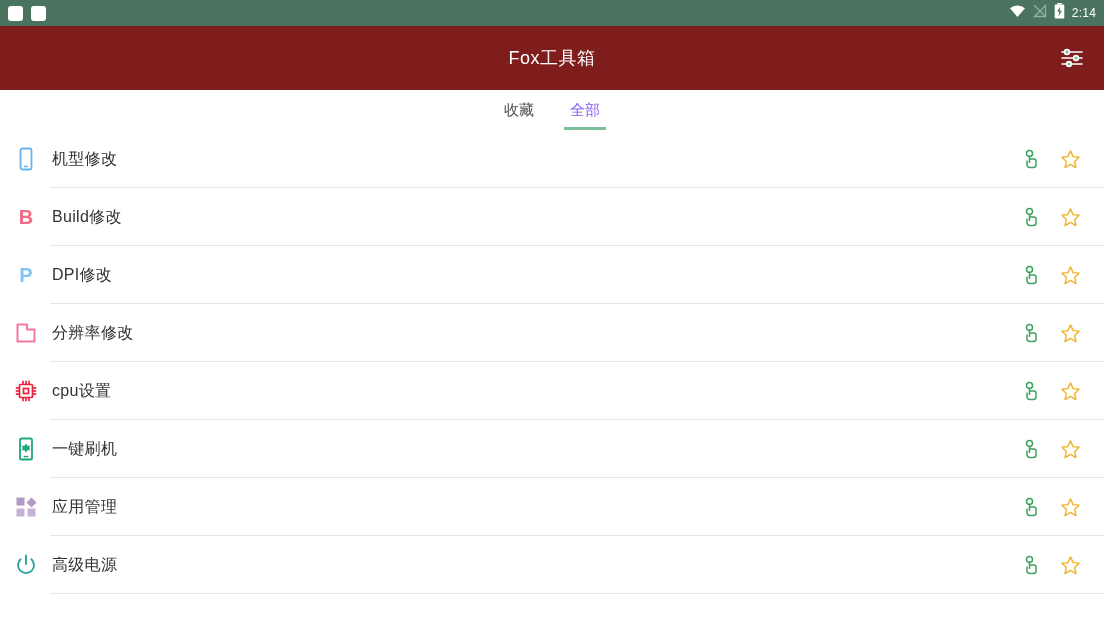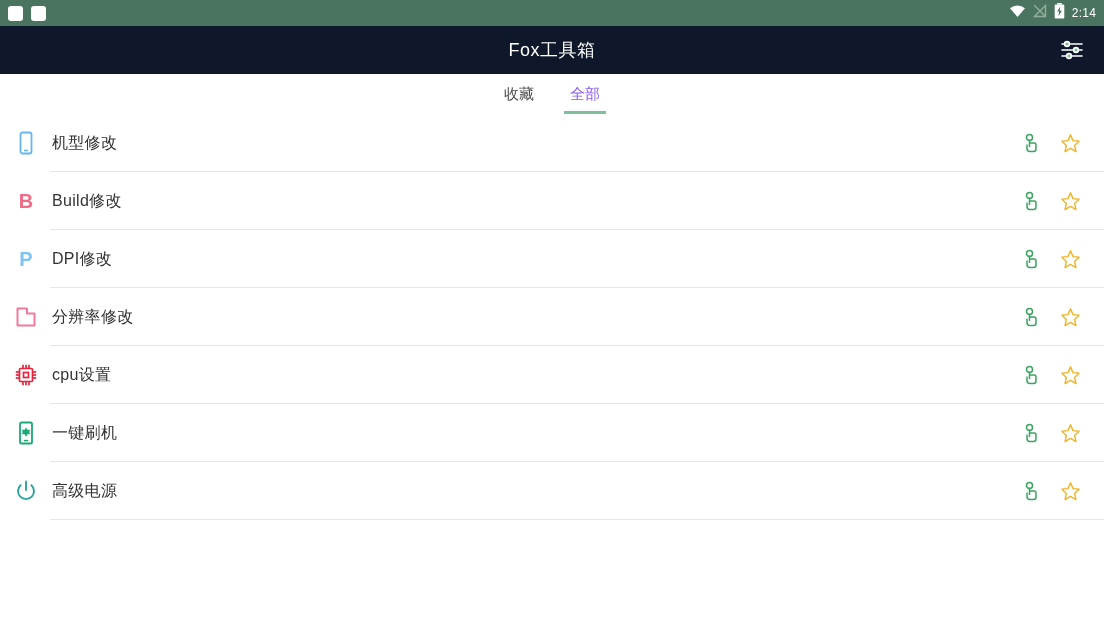--- a/index.html
+++ b/index.html
@@ -18,22 +18,22 @@
     padding:0 8px;
     position:relative;
   }
   .sb-left{ display:flex; align-items:center; gap:8px; }
   .sb-sq{ width:15px; height:15px; background:#ffffff; border-radius:3px; }
   .sb-right{ margin-left:auto; display:flex; align-items:center; gap:7px; }
   .sb-time{ color:#ffffff; font-size:12px; letter-spacing:.2px; }
 
   
   .appbar{
-    height:48px; width:100%;
-    background:#0f172a;
+    height:64px; width:100%;
+    background:#7f1d1d;
     display:flex; align-items:center;
     position:relative;
   }
   .appbar-title{
     position:absolute; left:0; right:0; text-align:center;
     color:#ffffff; font-size:18px; letter-spacing:.5px;
   }
   .appbar-action{
     margin-left:auto; margin-right:12px;
     width:40px; height:40px;
@@ -303,20 +303,46 @@
       </div>
       <div class="act">
         <svg width="21" height="21" viewBox="0 0 22 22">
             <path d="M11 2 L13.7 8 L20 8.7 L15.3 13 L16.7 19.4 L11 16.1 L5.3 19.4 L6.7 13 L2 8.7 L8.3 8 Z" fill="none" stroke="#f0b429" stroke-width="1.5" stroke-linejoin="round"></path>
           </svg>
       </div>
     </div>
   </div>
 
 
+  <div class="row">
+    <div class="row-icon">
+      <svg width="22" height="22" viewBox="0 0 22 22">
+        <rect x="1.5" y="1.5" width="8" height="8" fill="#b29ac4"></rect>
+        <rect x="1.5" y="12.5" width="8" height="8" fill="#c6b2d6"></rect>
+        <rect x="12.5" y="12.5" width="8" height="8" fill="#c6b2d6"></rect>
+        <rect x="16.5" y="1.5" width="7.1" height="7.1" fill="#b29ac4" transform="rotate(45 16.5 1.5)"></rect>
+      </svg>
+    </div>
+    <div class="row-label">应用管理</div>
+    <div class="row-actions">
+      <div class="act">
+        <svg width="20" height="20" viewBox="0 0 20 20">
+            <g fill="none" stroke="#3aa35f" stroke-width="1.5">
+              <circle cx="7.5" cy="4.5" r="3"></circle>
+              <path d="M7.5 6.5 v7.5 M7.5 10 h4.5 a2 2 0 0 1 2 2 v4 a2.5 2.5 0 0 1 -2.5 2.5 h-3.5 a3 3 0 0 1 -3 -3 v-4"></path>
+            </g>
+          </svg>
+      </div>
+      <div class="act">
+        <svg width="21" height="21" viewBox="0 0 22 22">
+            <path d="M11 2 L13.7 8 L20 8.7 L15.3 13 L16.7 19.4 L11 16.1 L5.3 19.4 L6.7 13 L2 8.7 L8.3 8 Z" fill="none" stroke="#f0b429" stroke-width="1.5" stroke-linejoin="round"></path>
+          </svg>
+      </div>
+    </div>
+  </div>
 
   <div class="row">
     <div class="row-icon">
       <svg width="22" height="22" viewBox="0 0 22 22">
         <path d="M5.6 5.2 A8 8 0 1 0 16.4 5.2" fill="none" stroke="#2aa39a" stroke-width="1.9" stroke-linecap="round"></path>
         <line x1="11" y1="1.5" x2="11" y2="10" stroke="#2aa39a" stroke-width="1.9" stroke-linecap="round"></line>
       </svg>
     </div>
     <div class="row-label">高级电源</div>
     <div class="row-actions">

